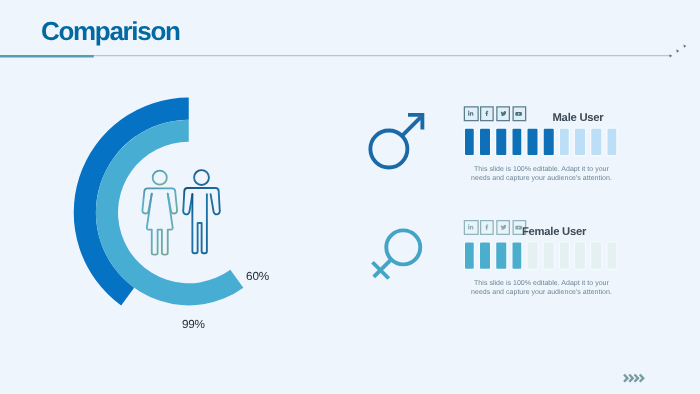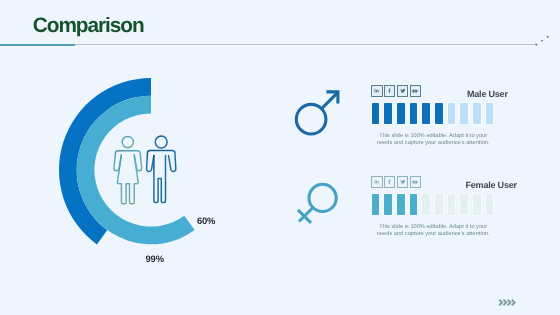--- a/index.html
+++ b/index.html
@@ -3,48 +3,48 @@
 <meta charset="utf-8">
 <style>
   html,body{margin:0;padding:0;}
   body{width:560px;height:315px;overflow:hidden;background:#eff5fd;
        font-family:"Liberation Sans",sans-serif;-webkit-font-smoothing:antialiased;
        text-rendering:geometricPrecision;}
   .slide{position:relative;width:560px;height:315px;background:#eff5fd;overflow:hidden;}
 
   
   .title{position:absolute;left:32.8px;top:14.8px;font-size:20.8px;line-height:21px;font-weight:700;
-         color:#14532d;letter-spacing:-1.05px;white-space:nowrap;}
+         color:#0369a1;letter-spacing:-1.05px;white-space:nowrap;}
   .rule-grey{position:absolute;left:0;top:44px;width:536px;height:1px;background:#b9c6cf;}
   .rule-teal{position:absolute;left:0;top:43.5px;width:75px;height:2px;background:#4f9fb5;}
   .hdr-sparks{position:absolute;left:531.5px;top:30px;width:30px;height:18px;}
 
   
   .donut{position:absolute;left:0;top:0;width:560px;height:315px;}
   .people{position:absolute;left:0;top:0;width:560px;height:315px;}
-  .pct{position:absolute;font-size:9.4px;line-height:9.4px;font-weight:700;color:#242f38;letter-spacing:-0.15px;}
+  .pct{position:absolute;font-size:9.4px;line-height:9.4px;font-weight:400;color:#242f38;letter-spacing:-0.15px;}
   .pct60{left:196.9px;top:215.5px;}
   .pct40{left:145.5px;top:253.5px;}
 
   
   .gsym{position:absolute;width:56px;height:58px;}
   .gsym.male{left:288px;top:85px;}
   .gsym.female{left:293px;top:176px;}
   .panel{position:absolute;left:371.5px;width:126px;}
   .panel.male{top:85px;}
   .panel.female{top:176px;}
   .socials{position:absolute;left:-0.4px;top:0;display:flex;gap:1.35px;}
   .sbox{width:9.5px;height:9.5px;border:0.8px solid #6d8c97;background:#e2f1f8;
         display:flex;align-items:center;justify-content:center;}
   .sbox span{display:flex;}
   .sbox svg{display:block;}
   .plabel{position:absolute;top:4.6px;font-size:9px;line-height:9px;font-weight:700;
-          color:#3c4a55;letter-spacing:-0.2px;white-space:nowrap;margin-left:25px;}
+          color:#3c4a55;letter-spacing:-0.2px;white-space:nowrap;}
   .panel.male .plabel{left:70.5px;}
-  .panel.female .plabel{left:69px;}
+  .panel.female .plabel{left:46px;}
   .bars{position:absolute;left:0.3px;top:17.8px;display:flex;gap:5.05px;}
   .bar{width:7.6px;height:21.3px;border-radius:0.8px;box-shadow:0 0 0 1.1px #f4fafe;}
   .desc{position:absolute;left:2.2px;top:47.6px;width:119px;text-align:center;
         font-size:5.62px;line-height:7.2px;color:#6d8795;letter-spacing:0.02px;}
 
   
   .foot-chev{position:absolute;left:497.6px;top:298.4px;width:20px;height:9px;}
 </style>
 </head>
 <body>

